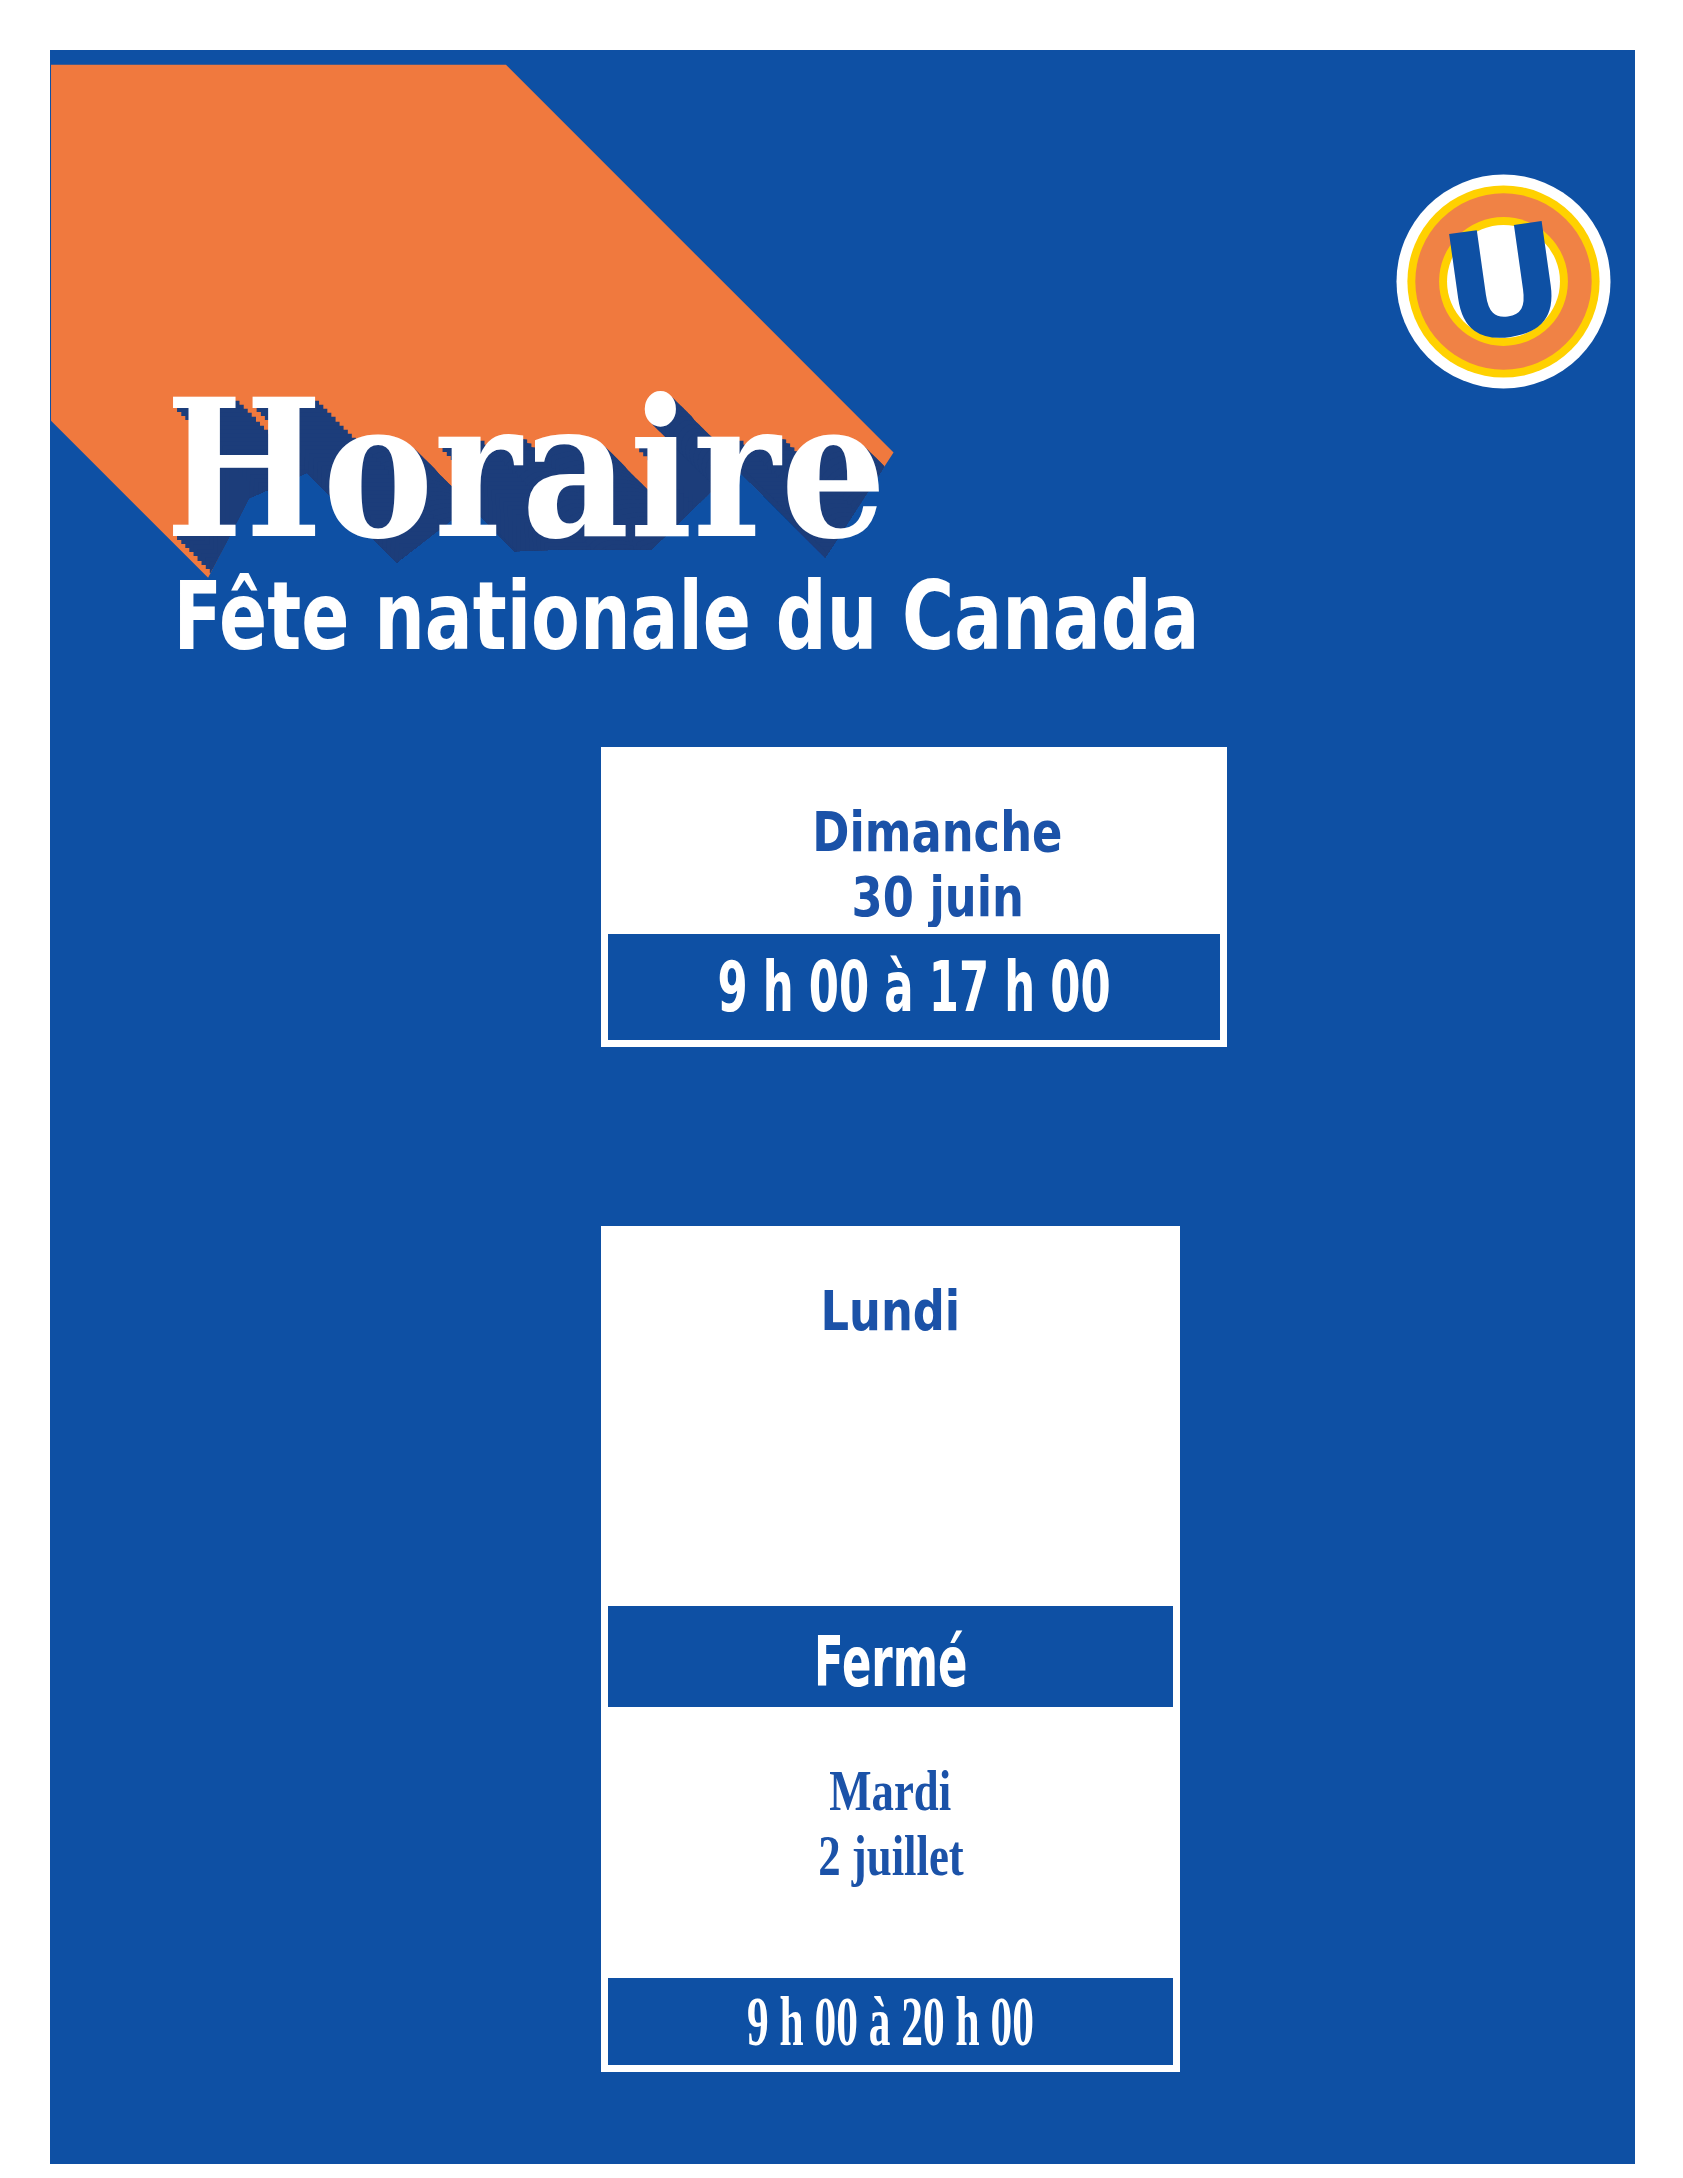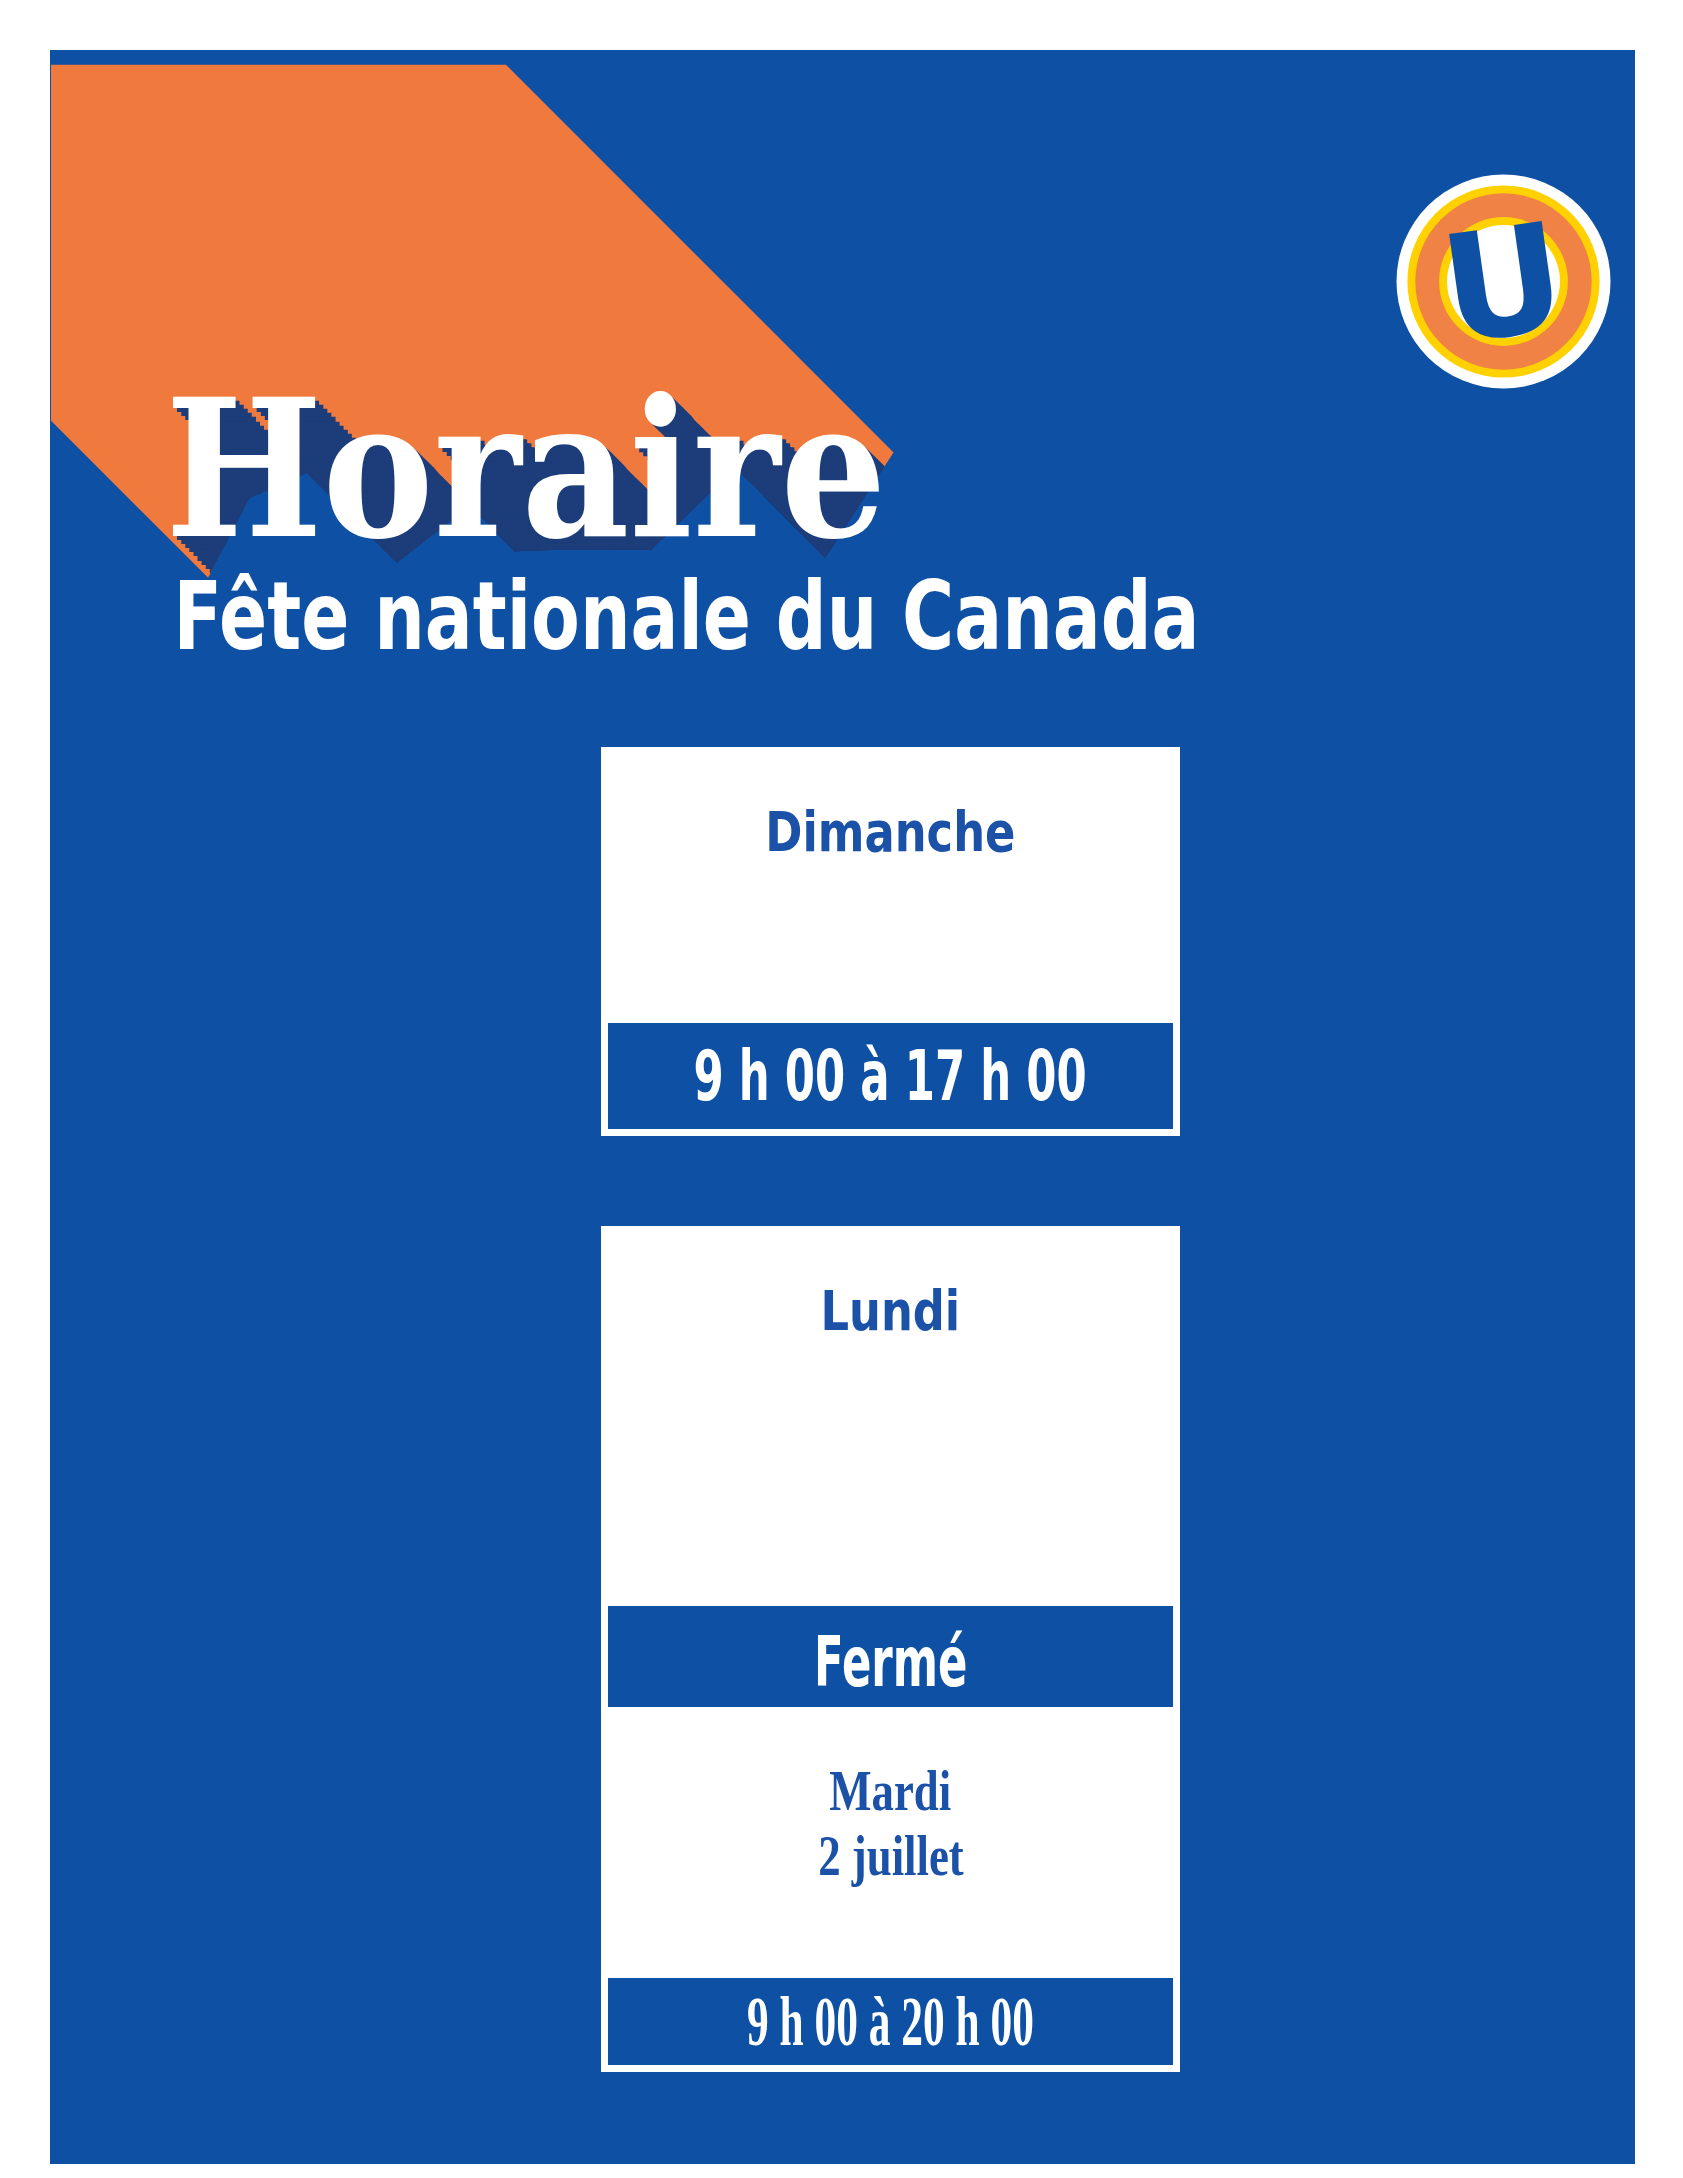--- a/index.html
+++ b/index.html
@@ -114,23 +114,24 @@
 
     <svg class="logo" viewBox="0 0 217 217">
       <circle cx="108.5" cy="108.5" r="108" fill="#ffffff"></circle>
       <circle cx="108.5" cy="108.5" r="97" fill="var(--yellow,#FFD100)"></circle>
       <circle cx="108.5" cy="108.5" r="89" fill="var(--ring-orange,#F08245)"></circle>
       <circle cx="108.5" cy="108.5" r="65" fill="var(--yellow,#FFD100)"></circle>
       <circle cx="108.5" cy="108.5" r="57" fill="#ffffff"></circle>
       <text x="108" y="163" text-anchor="middle" font-family="DejaVu Sans, sans-serif" font-weight="bold" font-size="150" fill="var(--blue,#0E50A4)" transform="rotate(-8 108 108)">U</text>
     </svg>
 
-    <div class="card" style="top:697px;height:389px;">
+    <div class="card" style="top:697px;height:300px;padding-left:47px;">
       <div class="card-date">
         <div><span class="cond">Dimanche</span></div>
+        <div><span class="cond">30 juin</span></div>
       </div>
       <div class="card-band" style="height:120px;">
         <span class="cond-time">9 h 00 à 17 h 00</span>
       </div>
     </div>
 
     <div class="card" style="top:1176px;height:498px;">
       <div class="card-date">
         <div><span class="cond">Lundi</span></div>
       </div>

